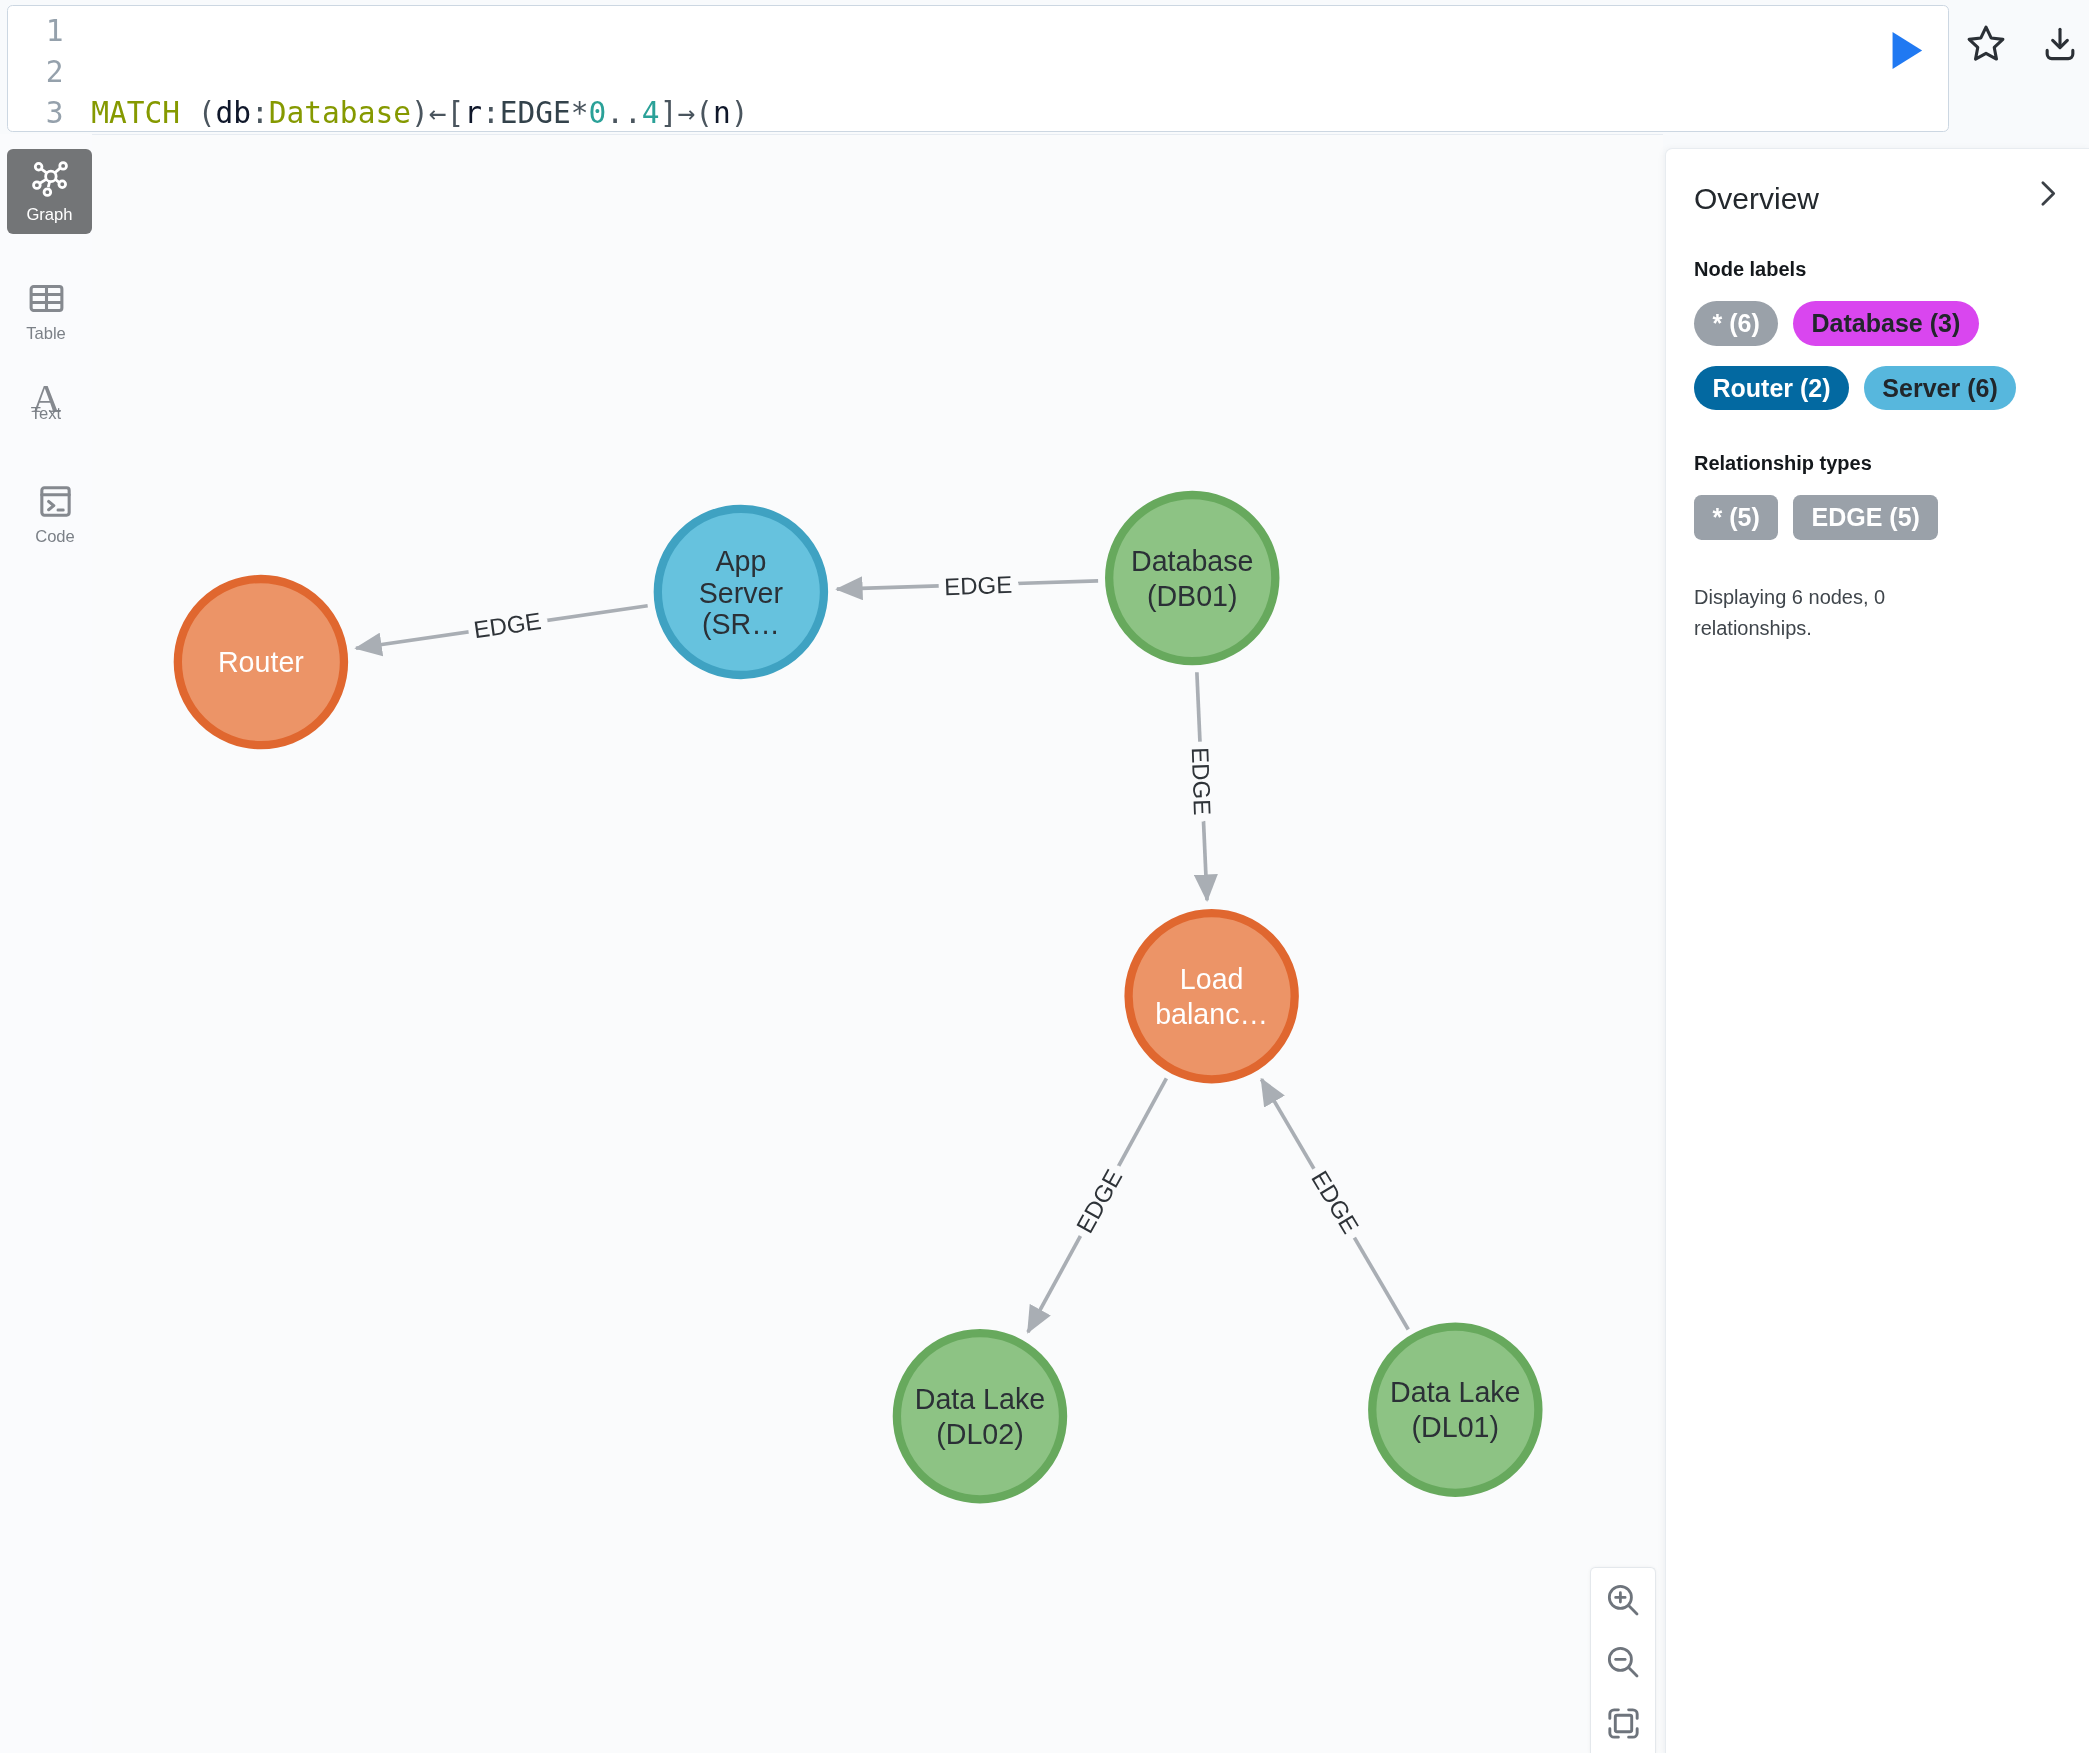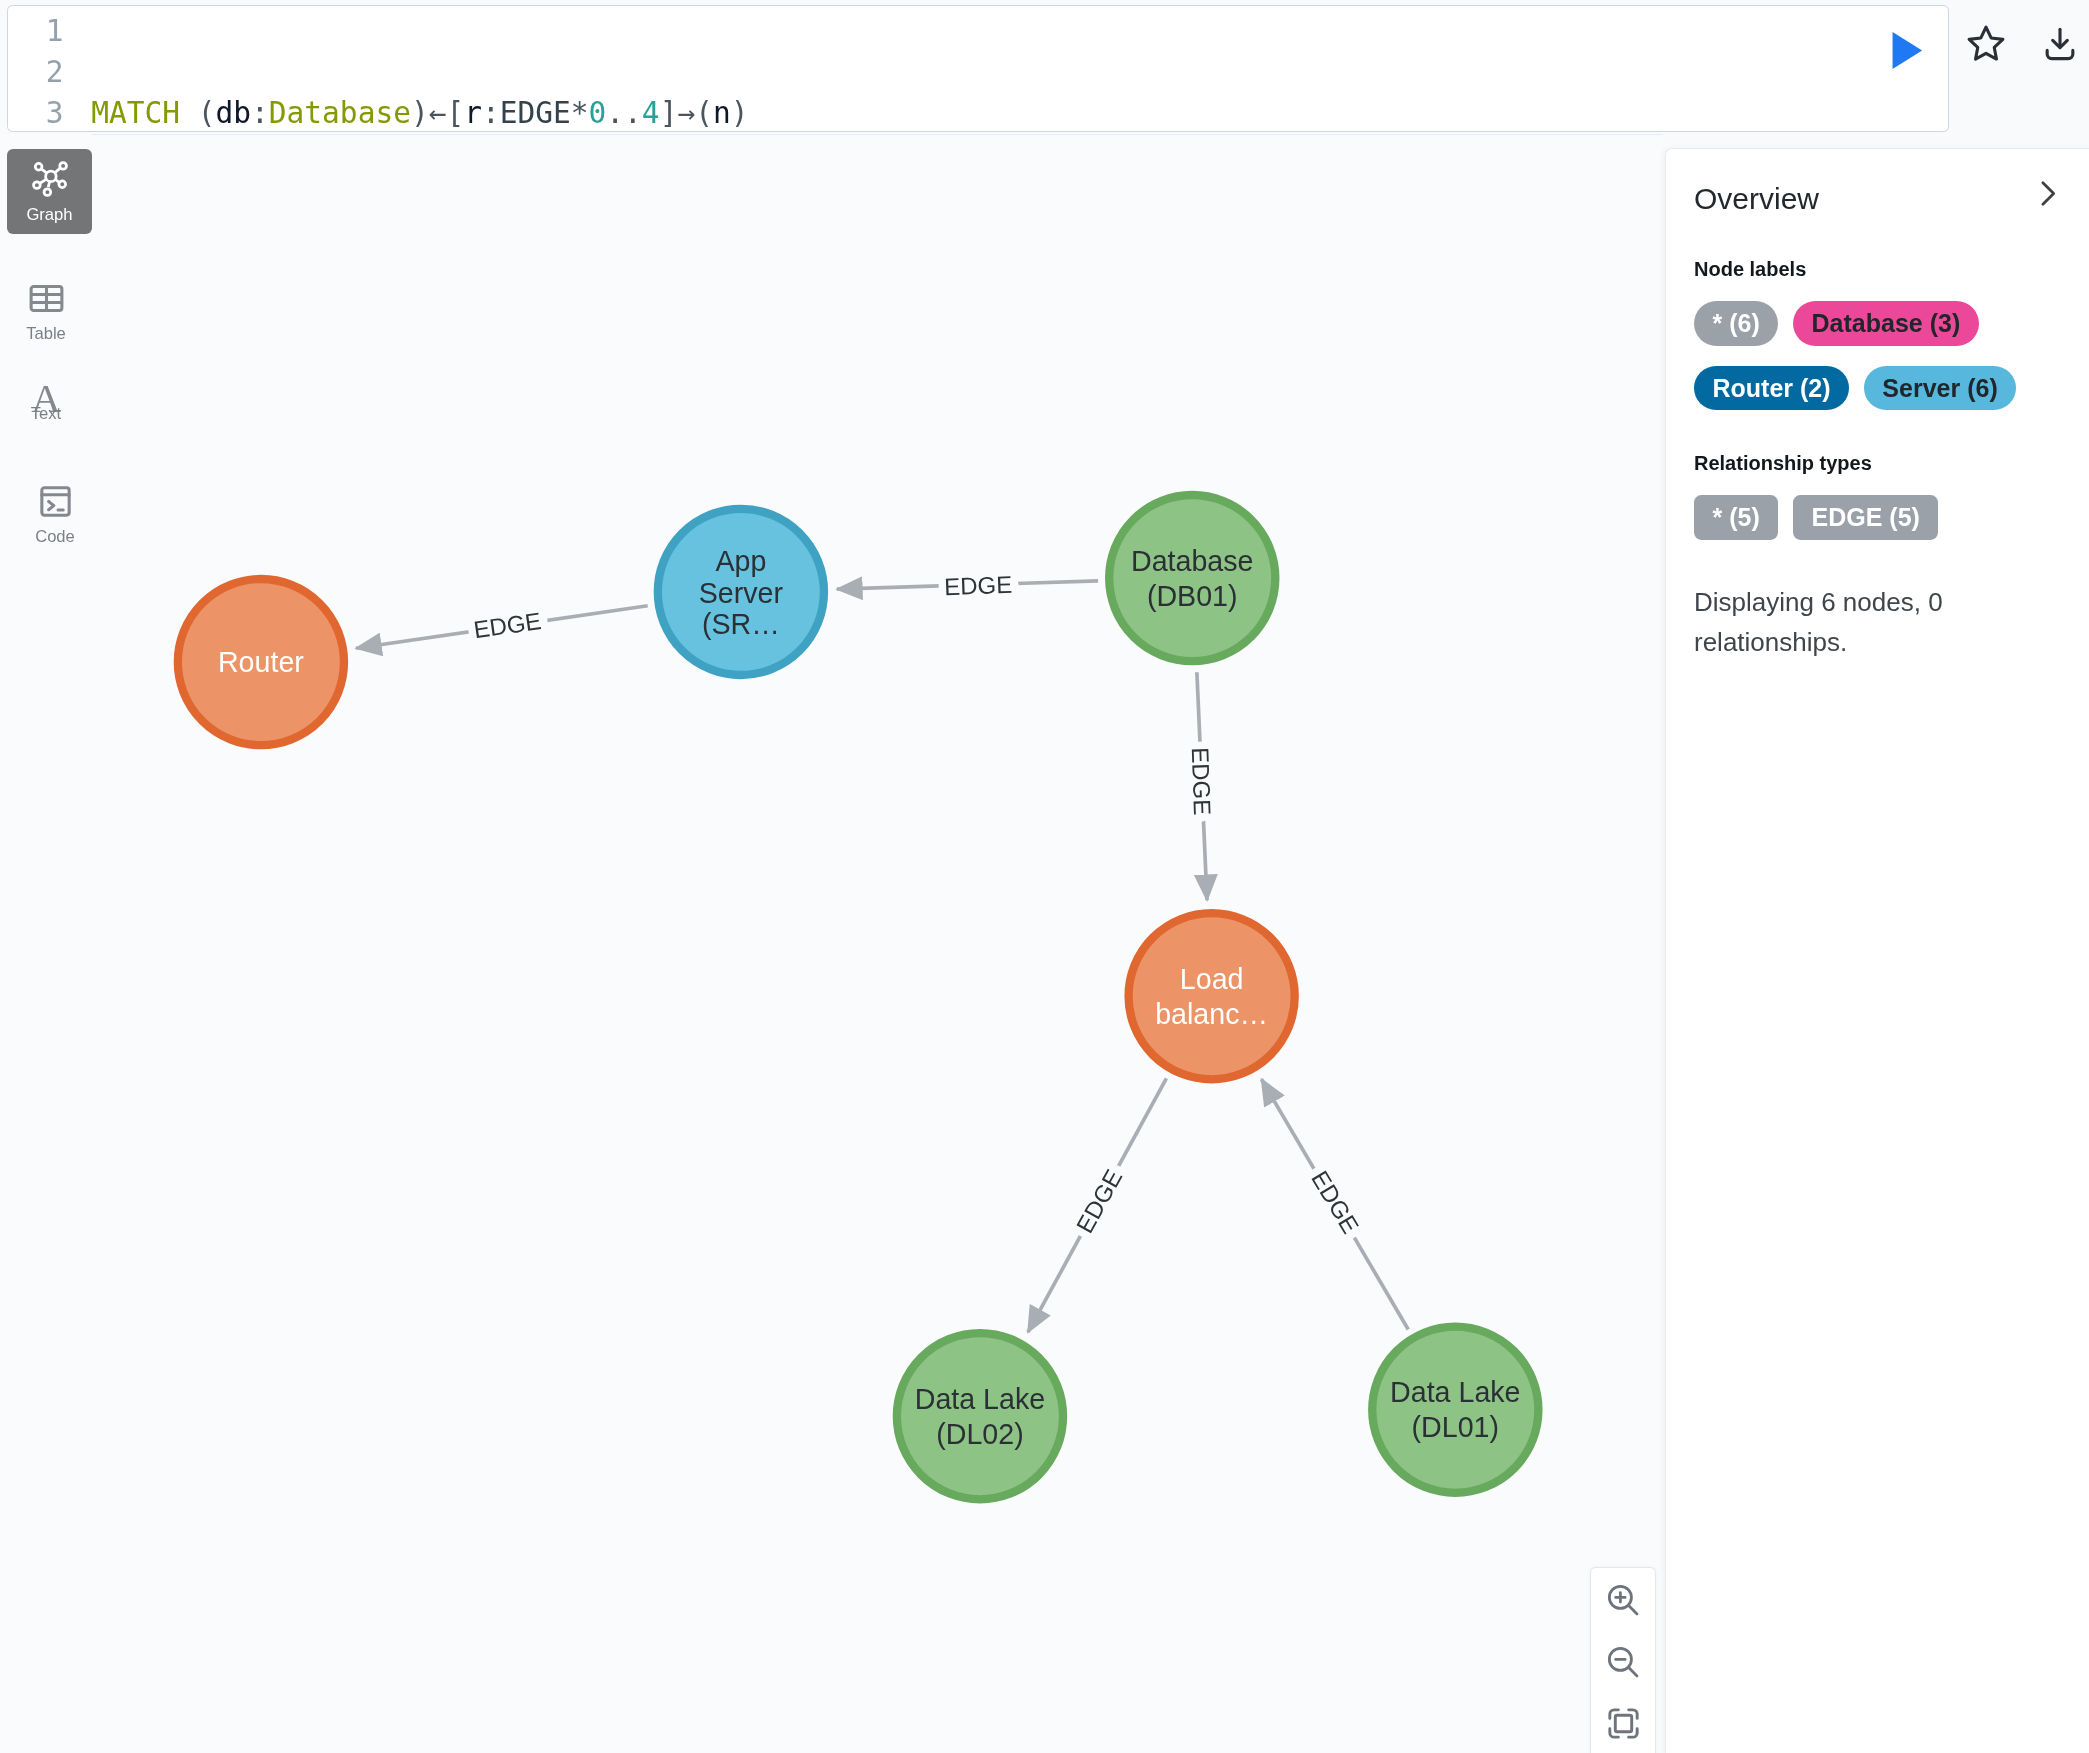--- a/index.html
+++ b/index.html
@@ -38,25 +38,25 @@
   .zoomctl button{background:none;border:none;padding:0;line-height:0;cursor:pointer;}
 
   
   .panel{position:absolute;left:1665px;top:148px;width:425px;height:1606px;background:#ffffff;border-left:0.9px solid #e8ecf0;border-top:0.9px solid #e8ecf0;border-top-left-radius:7.4px;box-shadow:-1.8px 0 7.4px rgba(0,0,0,.04);box-sizing:border-box;padding:33px 22px 0 28px;}
   .panel-title{font-size:30px;color:#23282d;font-weight:400;}
   .panel-chevron{position:absolute;top:26px;right:24px;line-height:0;background:none;border:none;padding:0;cursor:pointer;}
   .panel h3{font-size:20px;color:#14181c;font-weight:700;margin:42px 0 0 0;}
   .pill-row{margin-top:20px;display:flex;gap:14.8px;}
   .pill{display:inline-block;font-size:25px;font-weight:700;padding:8.3px 18.5px;border-radius:24px;line-height:28px;}
   .pill-gray{background:#9aa1a9;color:#ffffff;}
-  .pill-green{background:#ec4899;color:#21262b;}
+  .pill-green{background:#d946ef;color:#21262b;}
   .pill-orange{background:#0369a1;color:#ffffff;}
   .pill-blue{background:#57b7dd;color:#21262b;}
   .pill-rel{border-radius:7.4px;background:#9aa1a9;color:#ffffff;}
-  .summary{margin-top:42px;font-size:26px;color:#3f454b;line-height:1.55;width:305px;}
+  .summary{margin-top:42px;font-size:20px;color:#3f454b;line-height:1.55;width:305px;}
 </style>
 </head>
 <body>
 
 <div class="page">
 
   <div class="editor-card">
     <div class="gutter">
       <div>1</div>
       <div>2</div>

